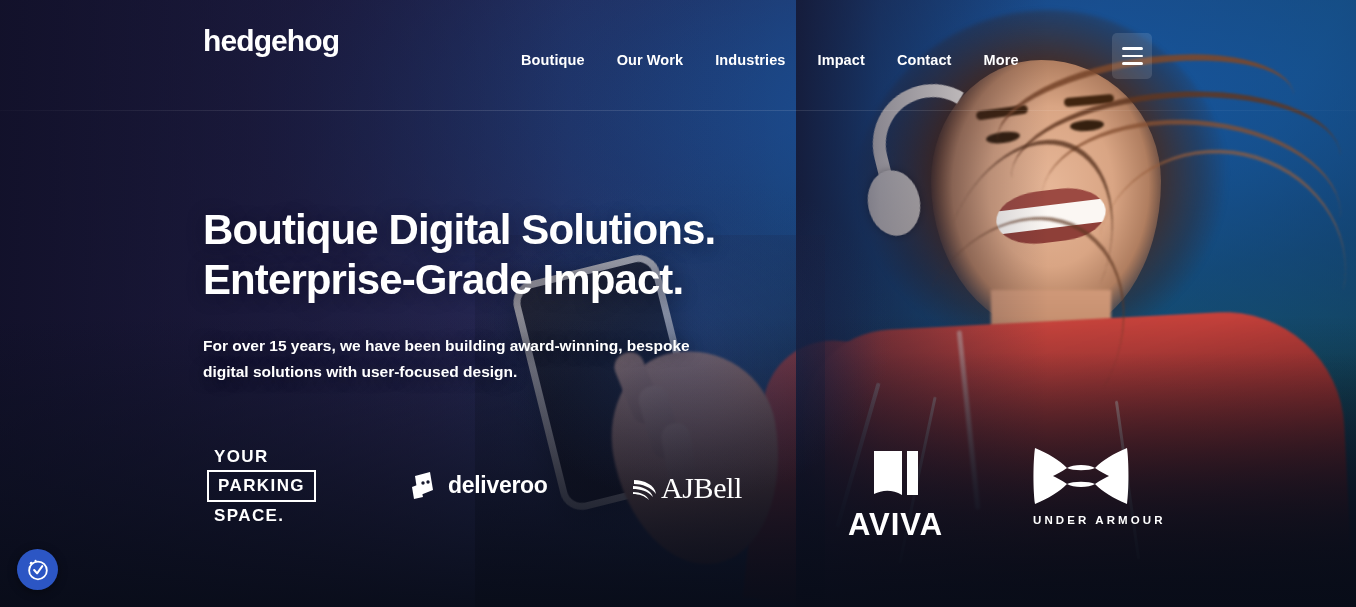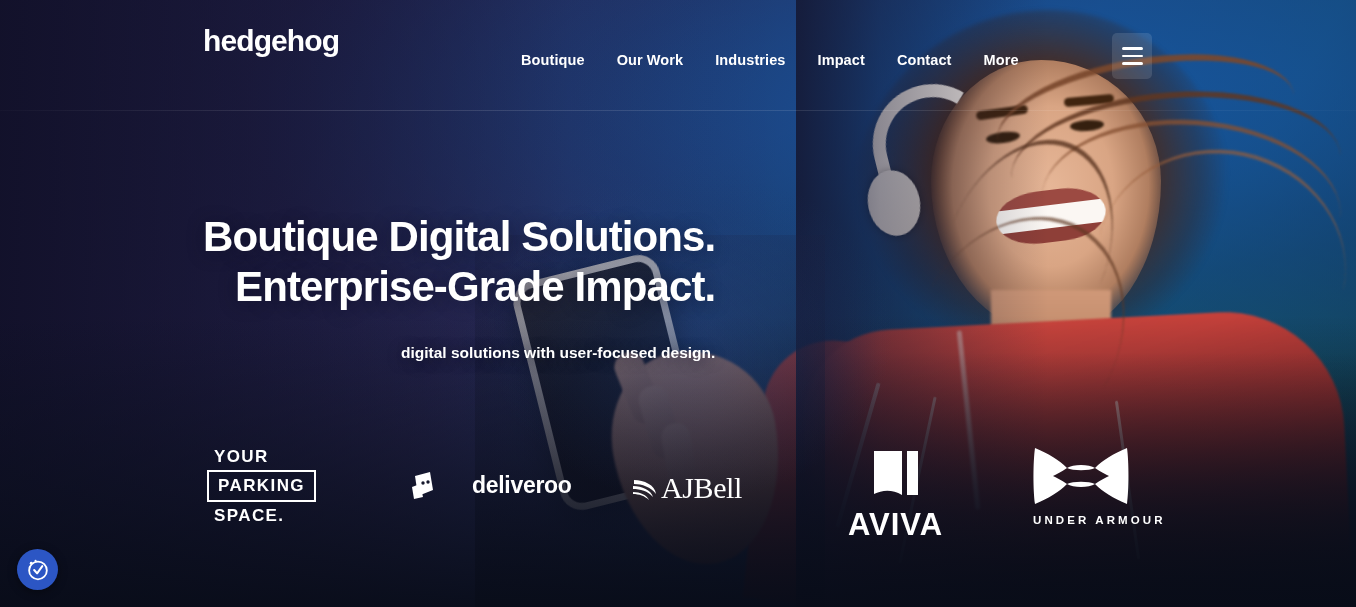--- a/index.html
+++ b/index.html
@@ -188,21 +188,21 @@
   .burger {
     position:absolute; left:1112px; top:33px; width:40px; height:46px;
     background:rgba(255,255,255,0.12);
     border-radius:5px;
     display:flex; flex-direction:column; justify-content:center; align-items:center; gap:5px;
     cursor:pointer;
   }
   .burger span { display:block; width:21px; height:2.5px; background:#ffffff; border-radius:2px; }
 
   
-  .hero { position:absolute; left:203px; top:212px; z-index:30;text-align:right; }
+  .hero { position:absolute; left:203px; top:205px; z-index:30; }
   .headline {
     color:#ffffff; font-size:42px; font-weight:700;
     letter-spacing:-0.9px; line-height:1.18;
     text-shadow:0 2px 18px rgba(10,12,30,0.45);
   }
   .headline span { display:block; }
   .sub {
     margin-top:29px; color:#ffffff; font-size:15.5px; font-weight:700;
     line-height:1.68; max-width:580px;
     text-shadow:0 2px 14px rgba(10,12,30,0.5);
@@ -221,21 +221,21 @@
   .yps-l1 { font-size:17px; display:block; padding-left:6px; }
   .yps-box {
     display:inline-block; border:2.5px solid #ffffff; padding:5px 9px 6px;
     margin:5px 0 5px -1px; font-size:17px; letter-spacing:1.4px;
   }
   .yps-l3 { font-size:17px; display:block; padding-left:6px; }
 
   
   .deliveroo { left:208px; top:30px; display:flex; align-items:center; gap:10px; }
   .deliveroo-mark { width:27px; height:30px; position:relative; }
-  .deliveroo-txt { font-size:23px; font-weight:700; letter-spacing:-0.3px; color:#fff;margin-left:24px; }
+  .deliveroo-txt { font-size:23px; font-weight:700; letter-spacing:-0.3px; color:#fff; }
 
   
   .ajbell { left:428px; top:31px; display:flex; align-items:baseline; gap:2px; }
   .ajbell-mark { width:28px; height:26px; position:relative; top:4px; }
   .ajbell-txt {
     font-family:"Liberation Serif", serif; font-size:30px; color:#fff;
     letter-spacing:-0.4px;
   }
 
   
@@ -328,20 +328,21 @@
       <span></span>
     </div>
   </div>
 
   <div class="hero">
     <h1 class="headline">
       <span>Boutique Digital Solutions.</span>
       <span>Enterprise-Grade Impact.</span>
     </h1>
     <p class="sub">
+      <span>For over 15 years, we have been building award-winning, bespoke</span>
       <span>digital solutions with user-focused design.</span>
     </p>
   </div>
 
   <div class="clients">
 
     <div class="client yps">
       <span class="yps-l1">YOUR</span>
       <span class="yps-box">PARKING</span>
       <span class="yps-l3">SPACE.</span>

